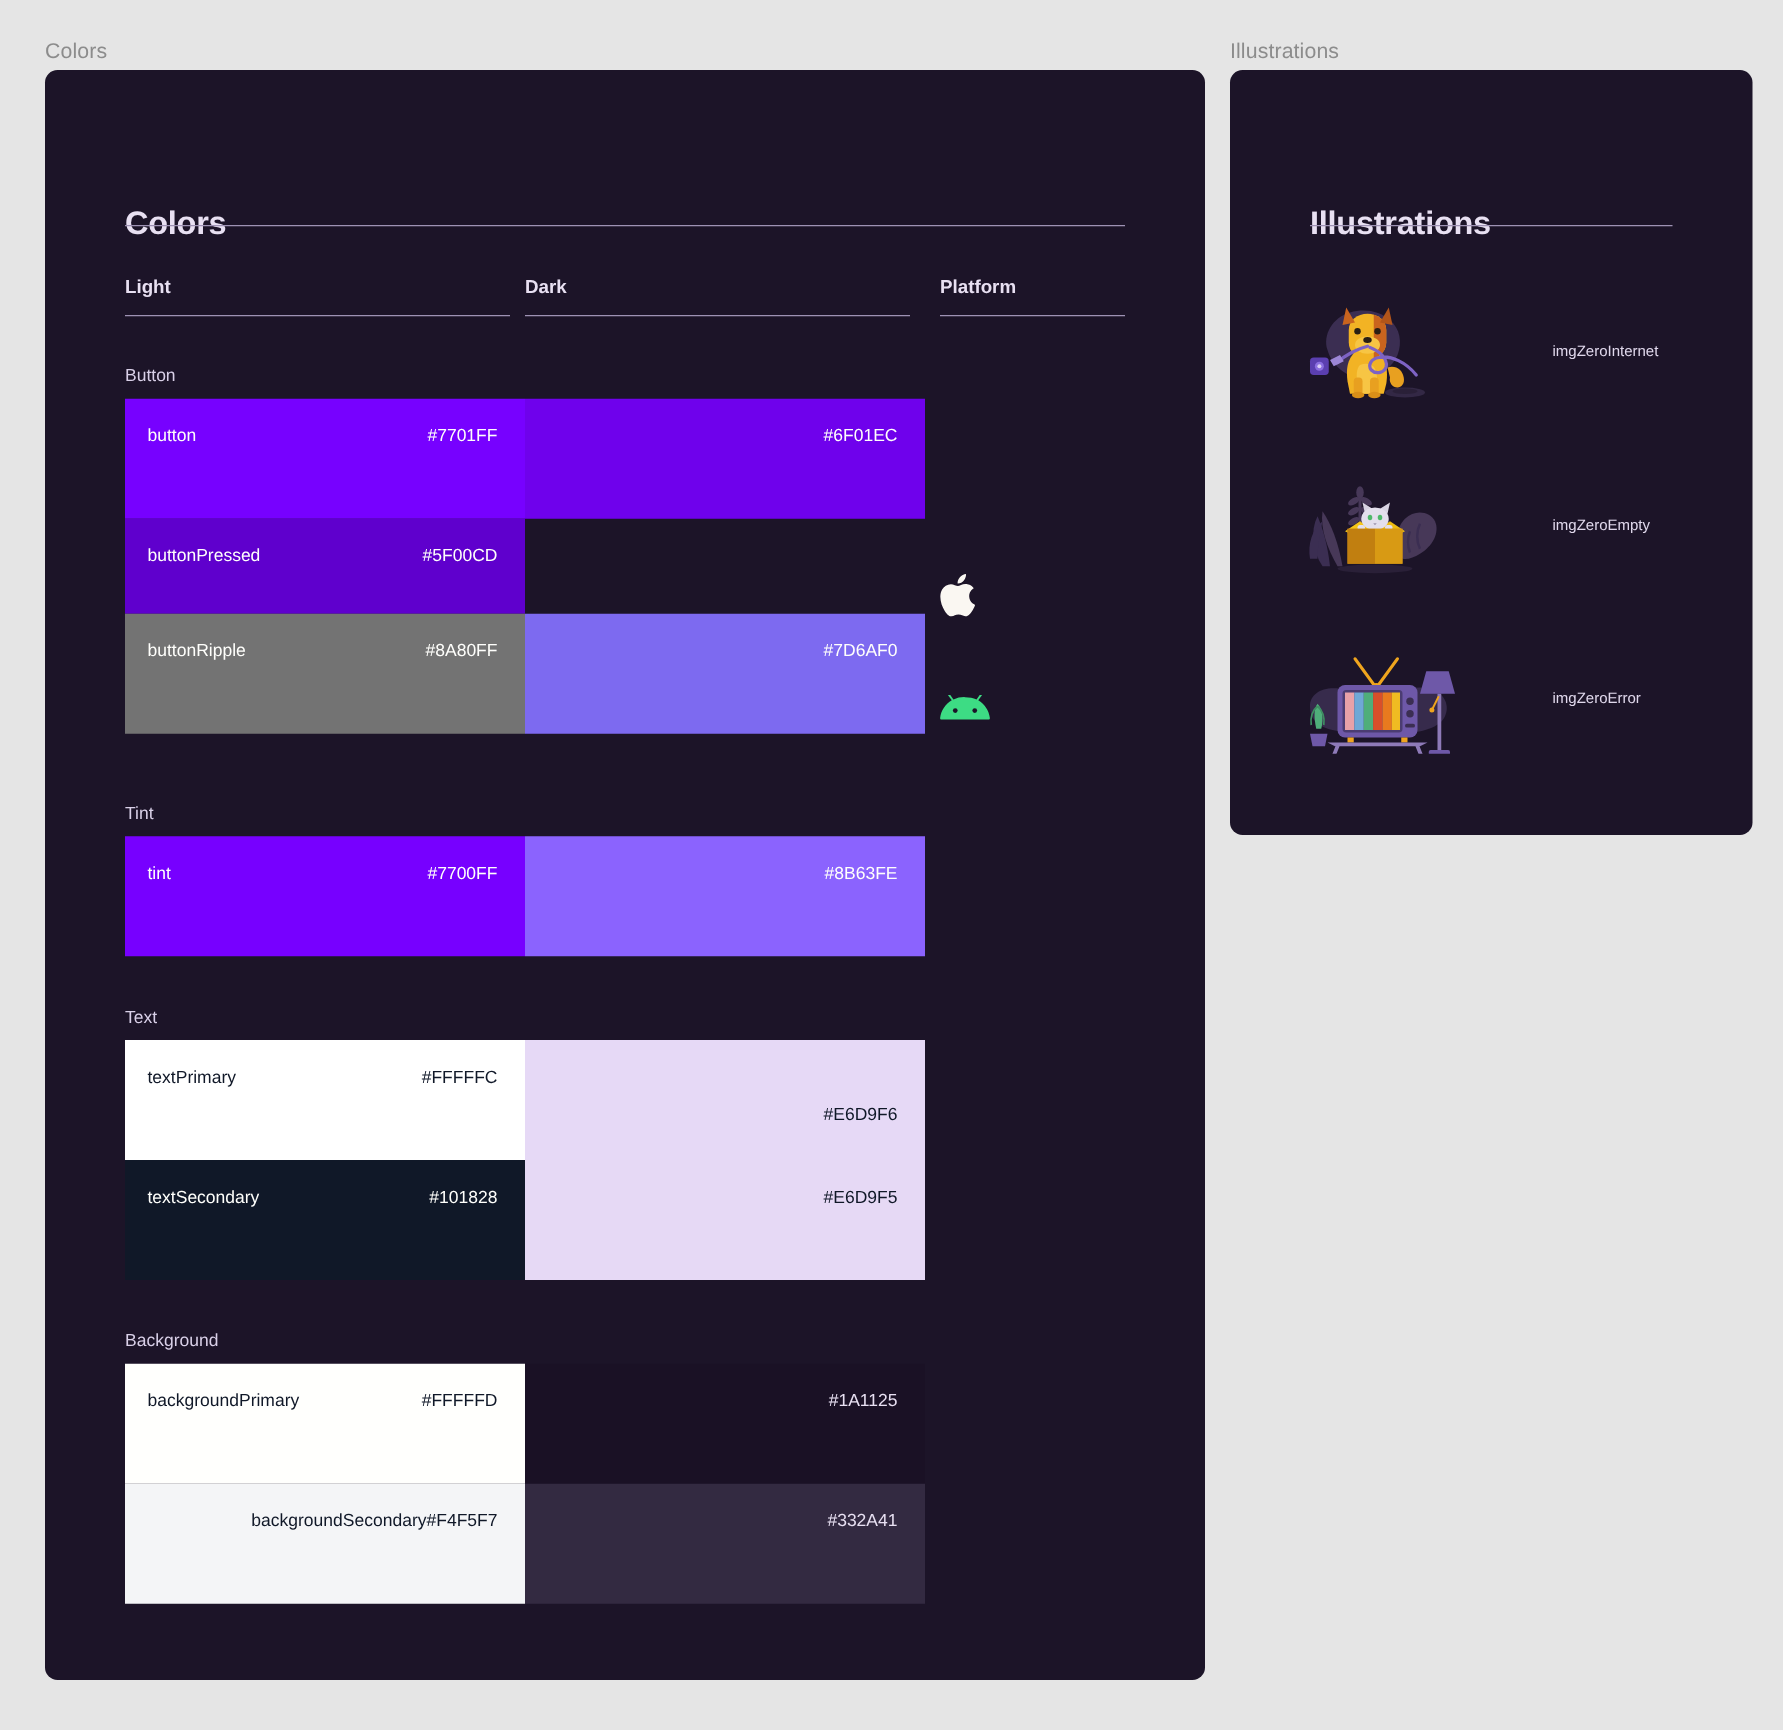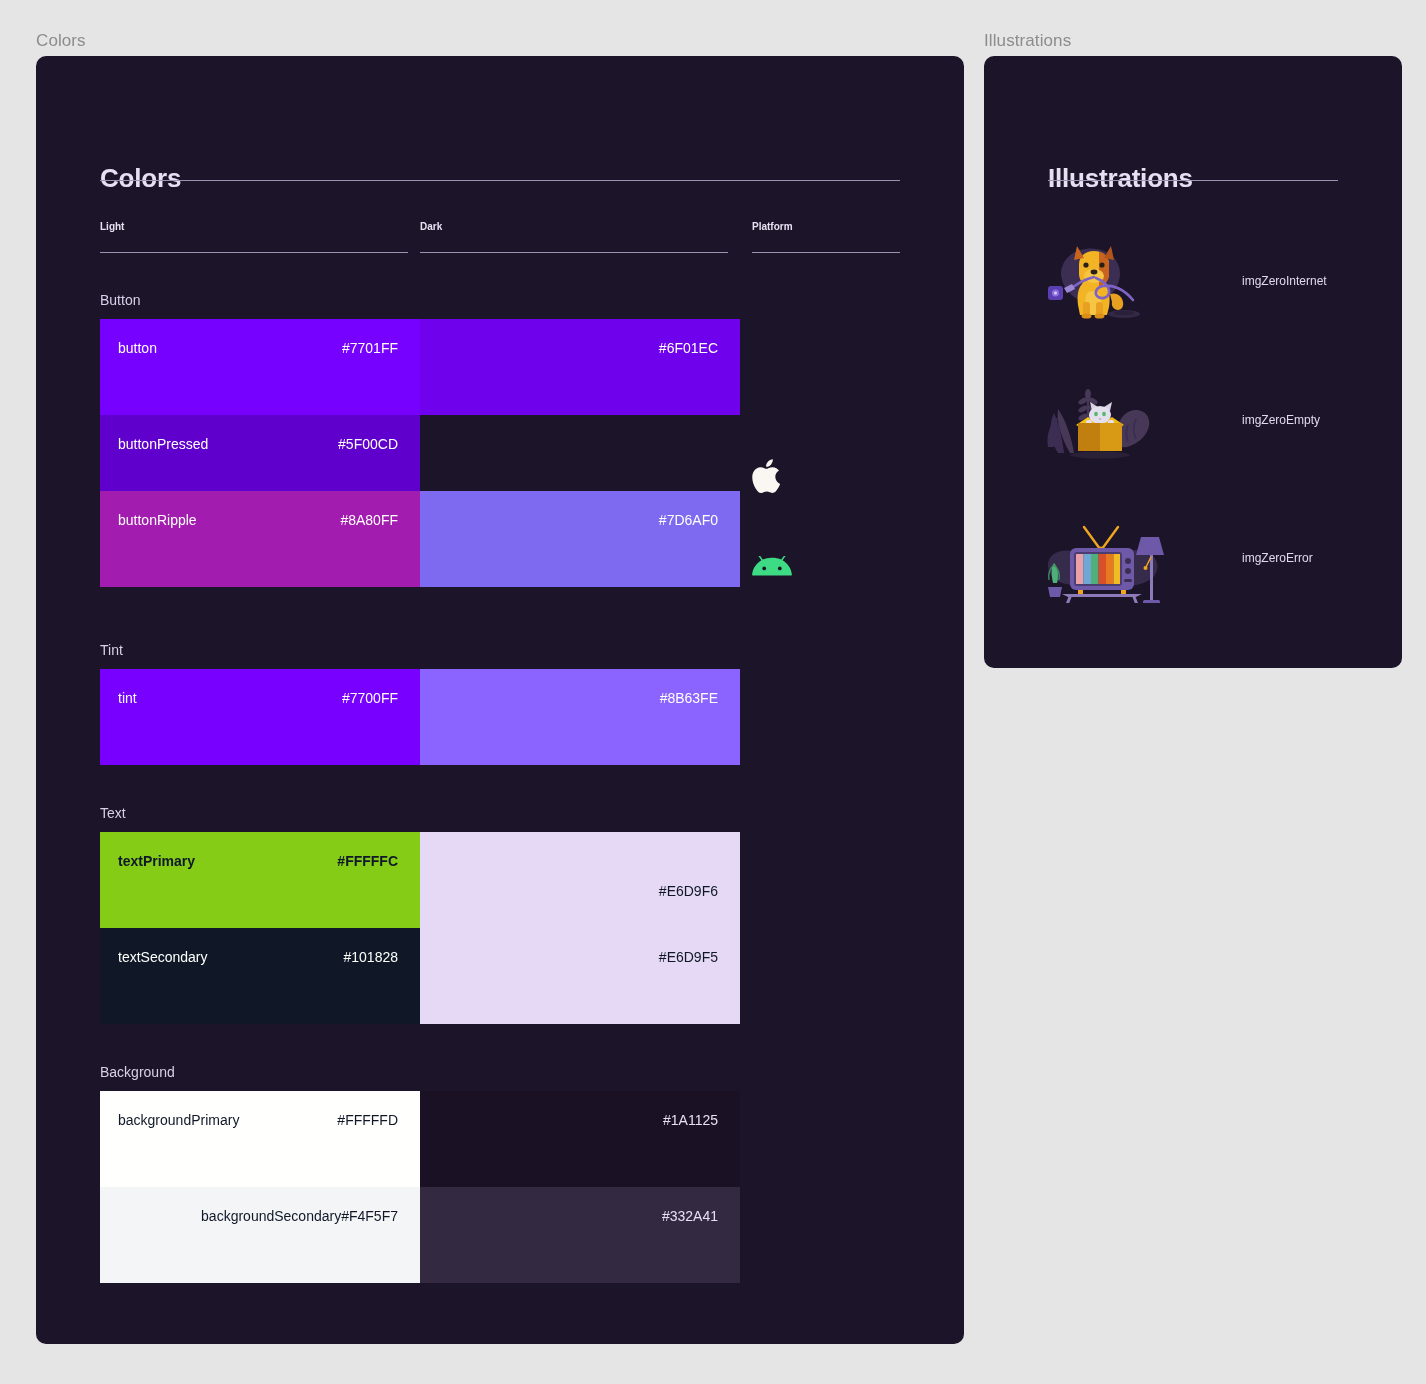--- a/index.html
+++ b/index.html
@@ -52,21 +52,21 @@
     position: absolute;
     height: 1px;
     background: #9E92B4;
   }
   #rule-colors { left: 64px; top: 124px; width: 800px; }
   #rule-illustrations { left: 64px; top: 124px; width: 290px; }
 
   
   .col-head {
     position: absolute;
-    font-size: 10px;
+    font-size: 15px;
     font-weight: bold;
     color: #E8E0F2;
   }
   .col-rule {
     position: absolute;
     height: 1px;
     background: #9E92B4;
     top: 196px;
   }
   #head-light    { left: 64px;  top: 165px; }
@@ -166,21 +166,21 @@
               <span class="swatch-hex">#6F01EC</span>
             </div>
           </div>
           <div class="swatch-row" style="height: 76px;">
             <div class="swatch" style="background: rgb(95, 0, 205); color: rgb(255, 255, 252);">
               <span class="swatch-name">buttonPressed</span>
               <span class="swatch-hex">#5F00CD</span>
             </div>
           </div>
           <div class="swatch-row" style="height: 96px;">
-            <div class="swatch" style="background: #a21caf; color: rgb(255, 255, 252);">
+            <div class="swatch" style="background: #737373; color: rgb(255, 255, 252);">
               <span class="swatch-name">buttonRipple</span>
               <span class="swatch-hex">#8A80FF</span>
             </div>
             <div class="swatch" style="background: rgb(125, 106, 240); color: rgb(255, 255, 252);">
               <span class="swatch-name"></span>
               <span class="swatch-hex">#7D6AF0</span>
             </div>
           </div>
         </div>
       </div>
@@ -196,21 +196,21 @@
               <span class="swatch-name"></span>
               <span class="swatch-hex">#8B63FE</span>
             </div>
           </div>
         </div>
       </div>
       <div class="group" style="top: 749px;">
         <div class="group-label">Text</div>
         <div class="swatch-block">
           <div class="swatch-row" style="height: 96px;">
-            <div class="swatch" style="background: #84cc16; color: rgb(16, 24, 40); font-weight: bold;">
+            <div class="swatch" style="background: #ffffff; color: rgb(16, 24, 40);">
               <span class="swatch-name">textPrimary</span>
               <span class="swatch-hex">#FFFFFC</span>
             </div>
             <div class="swatch" style="background: rgb(230, 217, 246); color: rgb(16, 24, 40); align-items: center;">
               <span class="swatch-name"></span>
               <span class="swatch-hex">#E6D9F6</span>
             </div>
           </div>
           <div class="swatch-row" style="height: 96px;">
             <div class="swatch" style="background: rgb(16, 24, 40); color: rgb(255, 255, 252);">

